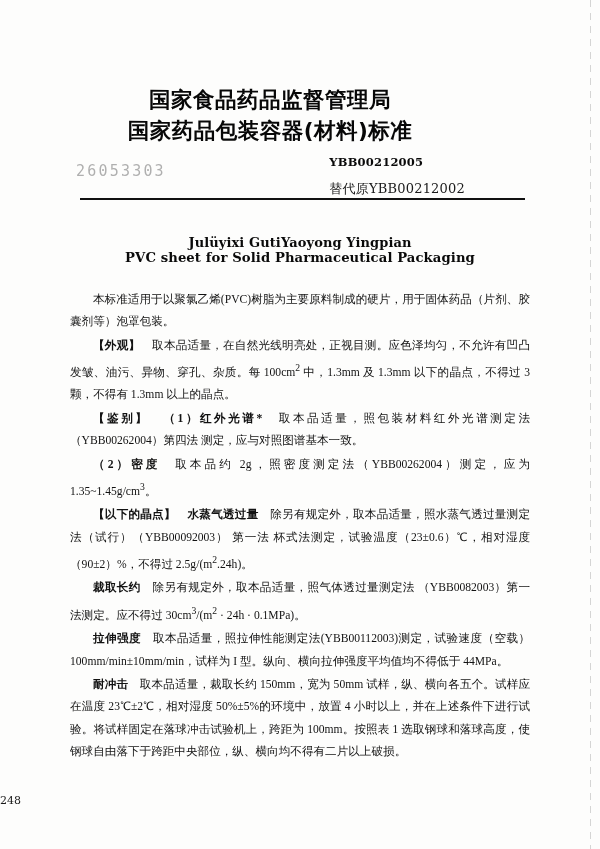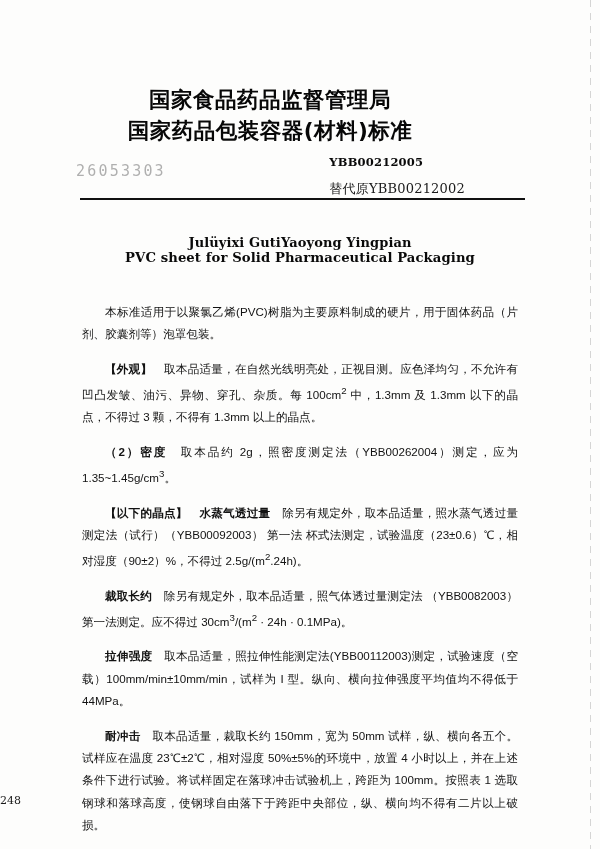--- a/index.html
+++ b/index.html
@@ -137,27 +137,27 @@
   }
 
   
   .body {
     position: absolute;
     left: 70px;
     top: 277px;
     width: 460px;
   }
   .para {
-    font-family: Liberation Sans, sans-serif;
+    font-family: Liberation Serif, serif;
     font-size: 11.6px;
     line-height: 22.4px;
     text-align: justify;
     text-justify: inter-ideograph;
     color: #121212;
-    margin: 12px;
+    margin: 0;
   }
   .para.indent { text-indent: 23px; }
   .para + .para { margin-top: 1px; }
   .lead { font-weight: bold; }
 
   
   .pageno {
     position: absolute;
     left: 0;
     top: 782px;
@@ -196,20 +196,23 @@
   </div>
 
   <div class="body">
 
     <p class="para indent">本标准适用于以聚氯乙烯(PVC)树脂为主要原料制成的硬片，用于固体药品（片剂、胶囊剂等）泡罩包装。</p>
 
     <p class="para indent">
       <span class="lead">【外观】</span>　<span>取本品适量，在自然光线明亮处，正视目测。应色泽均匀，不允许有凹凸发皱、油污、异物、穿孔、杂质。每 100cm<sup>2</sup> 中，1.3mm 及 1.3mm 以下的晶点，不得过 3 颗，不得有 1.3mm 以上的晶点。</span>
     </p>
 
+    <p class="para indent">
+      <span class="lead">【鉴别】</span>　<span class="lead">（1）红外光谱*</span>　<span>取本品适量，照包装材料红外光谱测定法（YBB00262004）第四法 测定，应与对照图谱基本一致。</span>
+    </p>
 
     <p class="para indent">
       <span class="lead">（2）密度</span>　<span>取本品约 2g，照密度测定法（YBB00262004）测定，应为 1.35~1.45g/cm<sup>3</sup>。</span>
     </p>
 
     <p class="para indent">
       <span class="lead">【以下的晶点】</span>　<span class="lead">水蒸气透过量</span>　<span>除另有规定外，取本品适量，照水蒸气透过量测定法（试行）（YBB00092003） 第一法 杯式法测定，试验温度（23±0.6）℃，相对湿度（90±2）%，不得过 2.5g/(m<sup>2</sup>.24h)。</span>
     </p>
 
     <p class="para indent">

